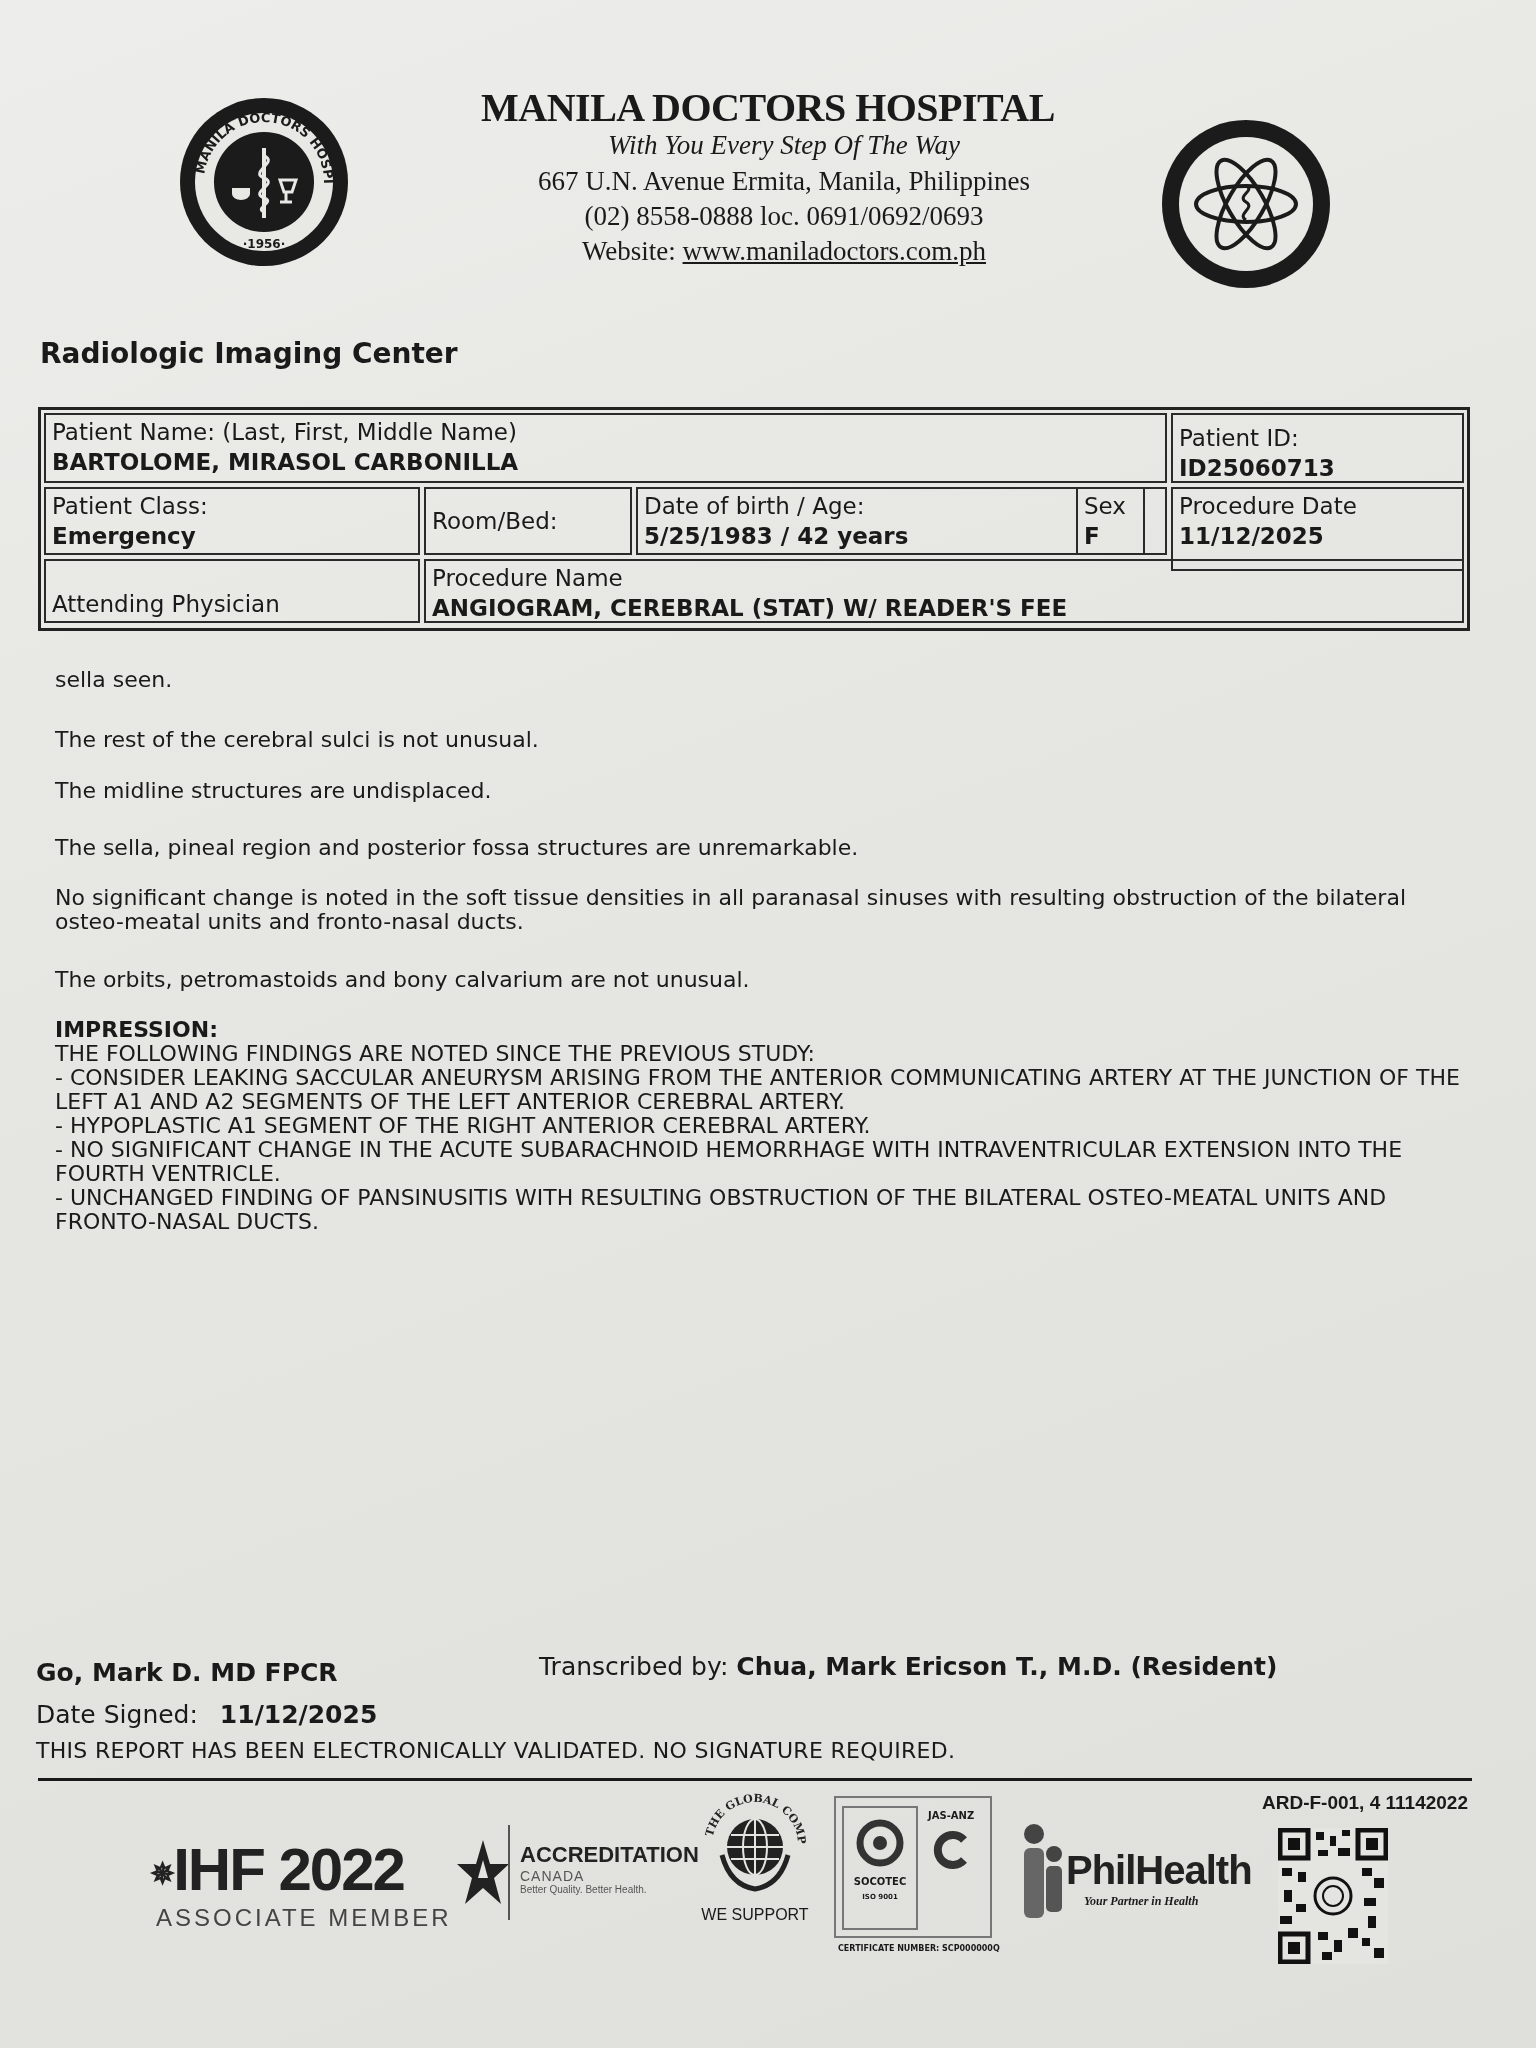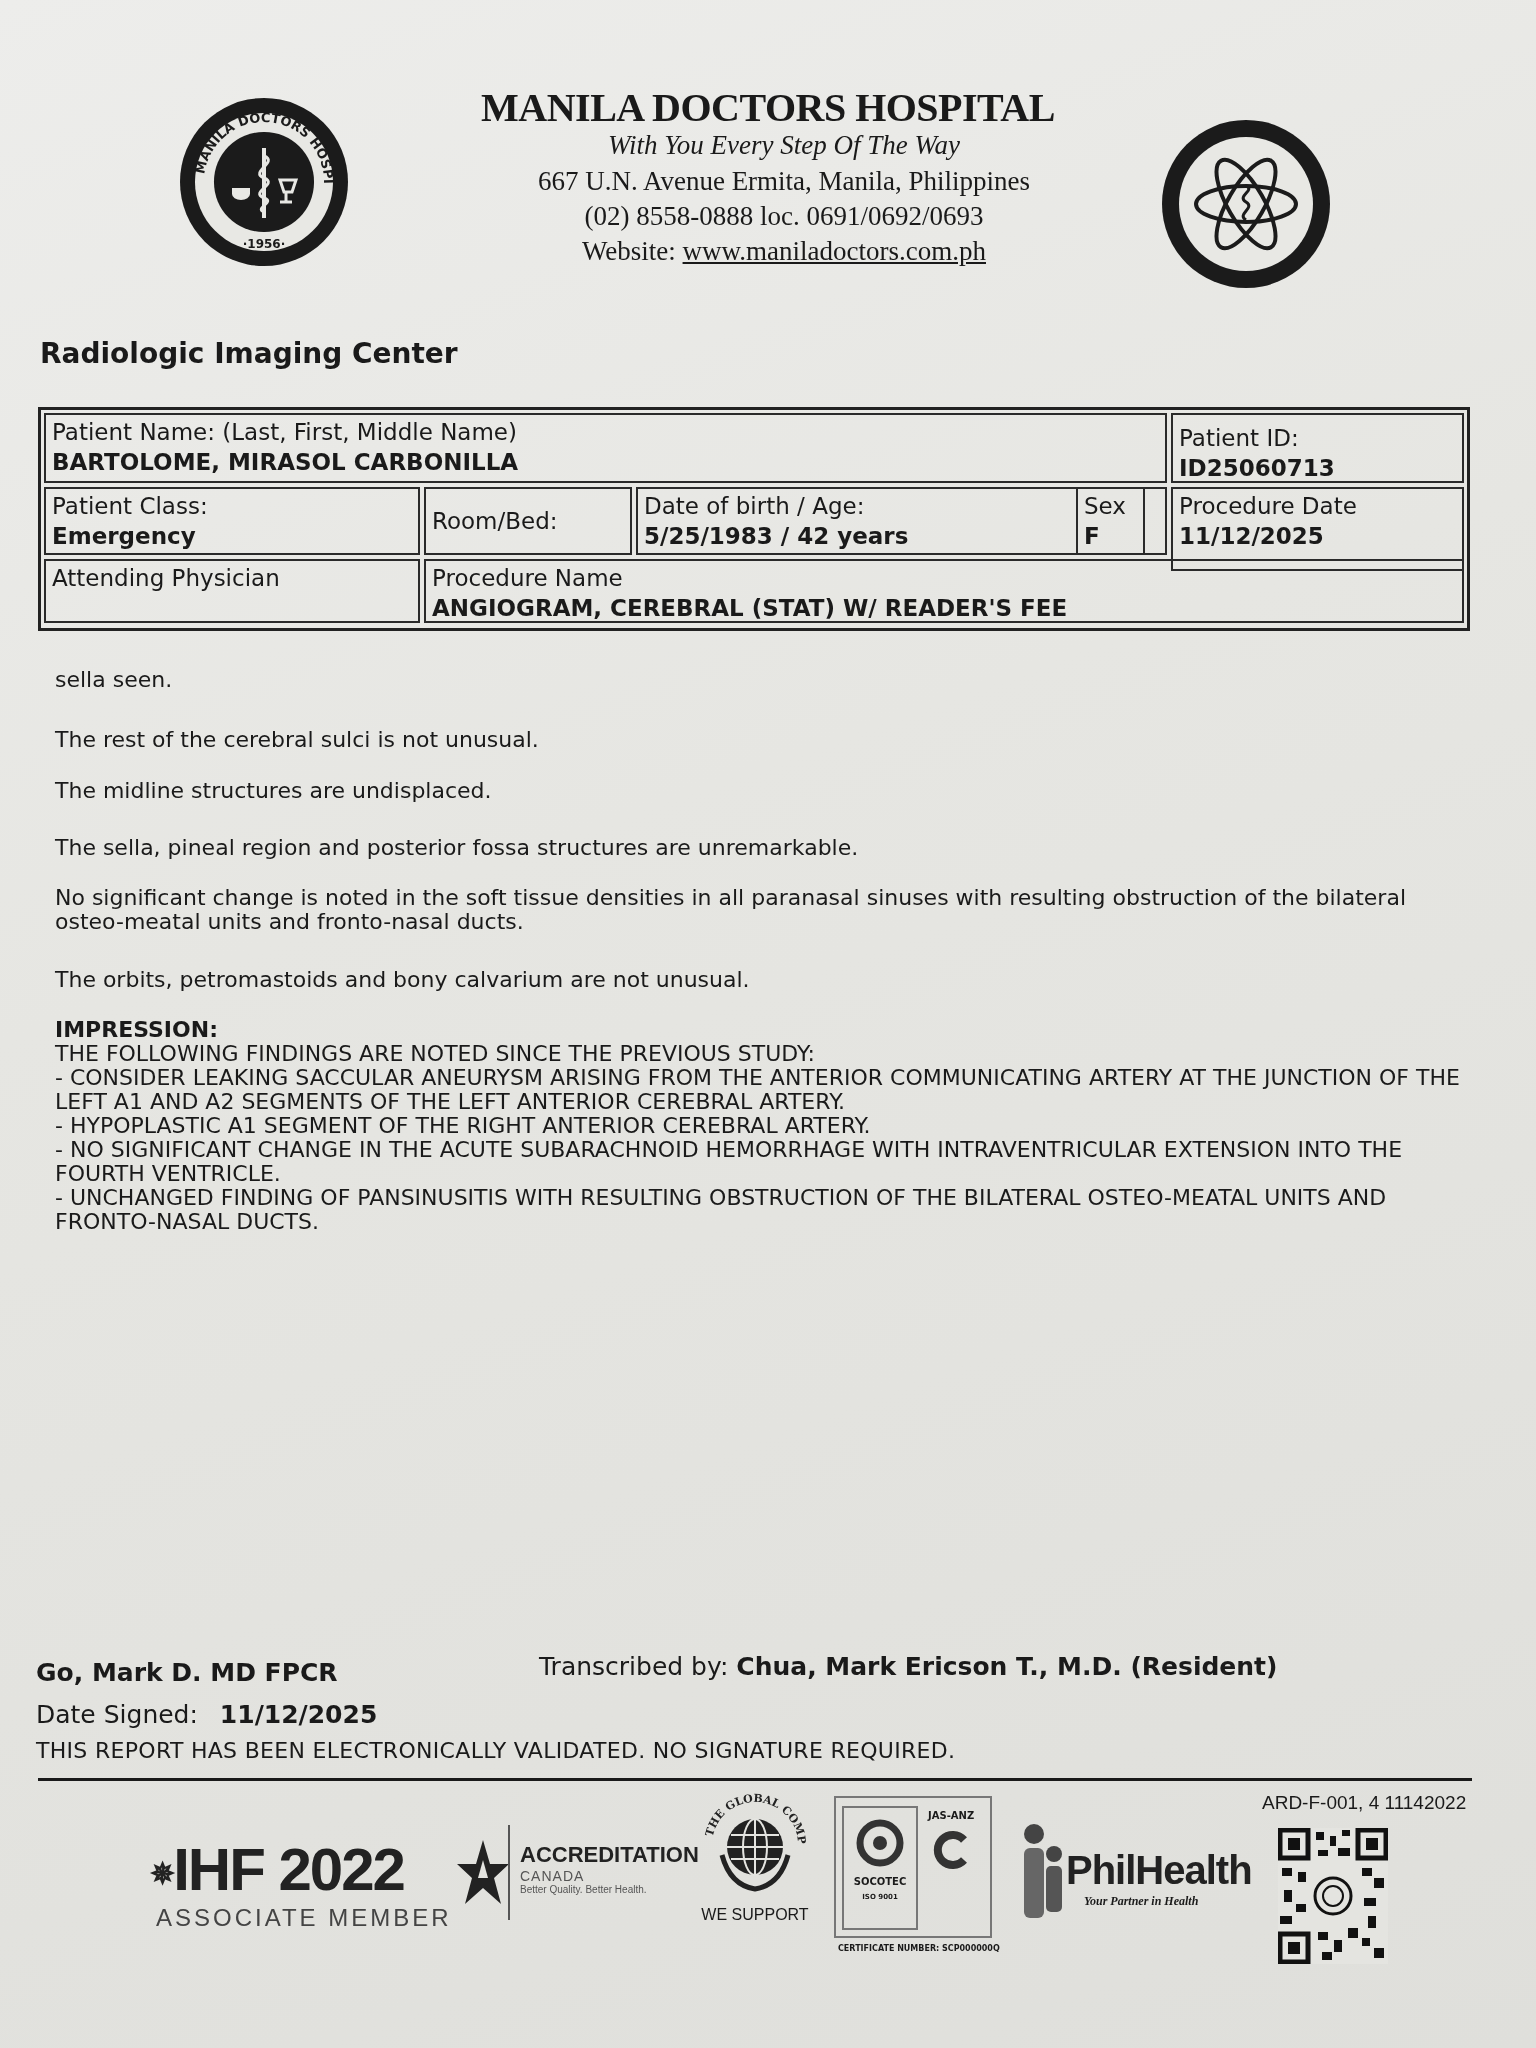--- a/index.html
+++ b/index.html
@@ -72,21 +72,21 @@
   
   .sig-name { position: absolute; left: 36px; top: 1658px; font-weight: bold; font-size: 25px; }
   .transcribed { position: absolute; left: 517px; top: 1652px; font-size: 25px; margin-left: 22px; }
   .transcribed b { font-weight: bold; }
   .date-signed { position: absolute; left: 36px; top: 1700px; font-size: 25px; }
   .date-signed b { font-weight: bold; margin-left: 14px; }
   .validated { position: absolute; left: 36px; top: 1738px; font-size: 22px; letter-spacing: 0.3px; }
   .footer-rule { position: absolute; left: 38px; top: 1778px; width: 1434px; height: 3px; background: #1a1a1a; }
 
   
-  .ard-code { position: absolute; left: 1262px; top: 1792px; font-weight: normal; font-size: 19px; font-family: "Liberation Sans", sans-serif; }
+  .ard-code { position: absolute; left: 1262px; top: 1792px; font-weight: bold; font-size: 19px; font-family: "Liberation Sans", sans-serif; }
   .ihf { position: absolute; left: 150px; top: 1840px; }
   .ihf .big { font-family: "Liberation Sans", sans-serif; font-weight: bold; font-size: 60px; letter-spacing: -2px; line-height: 60px; color: #222; }
   .ihf .sub { font-family: "Liberation Sans", sans-serif; font-size: 24px; letter-spacing: 3px; color: #444; margin-left: 6px; }
   .acc-star { position: absolute; left: 455px; top: 1838px; }
   .acc-divider { position: absolute; left: 508px; top: 1825px; width: 2px; height: 95px; background: #555; }
   .acc-text { position: absolute; left: 520px; top: 1842px; font-family: "Liberation Sans", sans-serif; }
   .acc-text .t1 { font-weight: bold; font-size: 22px; color: #222; }
   .acc-text .t2 { font-size: 14px; color: #555; letter-spacing: 1px; }
   .acc-text .t3 { font-size: 10px; color: #555; }
   .compact { position: absolute; left: 695px; top: 1785px; width: 120px; text-align: center; }
@@ -173,21 +173,21 @@
     </div>
     <div class="cell" style="left:1035px; top:77px; width:91px; height:68px;">
       <span class="lbl">Sex</span>
       <span class="val">F</span>
     </div>
     <div class="cell" style="left:1130px; top:77px; width:293px; height:84px;">
       <span class="lbl">Procedure Date</span>
       <span class="val">11/12/2025</span>
     </div>
 
-    <div class="cell" style="left:3px; top:149px; width:376px; height:64px; display:flex; align-items:flex-start;">
+    <div class="cell" style="left:3px; top:149px; width:376px; height:64px; display:flex; align-items:flex-end;">
       <span class="lbl">Attending Physician</span>
       <span class="val"></span>
     </div>
     <div class="cell" style="left:383px; top:149px; width:1040px; height:64px;">
       <span class="lbl">Procedure Name</span>
       <span class="val">ANGIOGRAM, CEREBRAL (STAT) W/ READER'S FEE</span>
     </div>
   </div>
 
   <div class="para" style="top:668px;">sella seen.</div>

